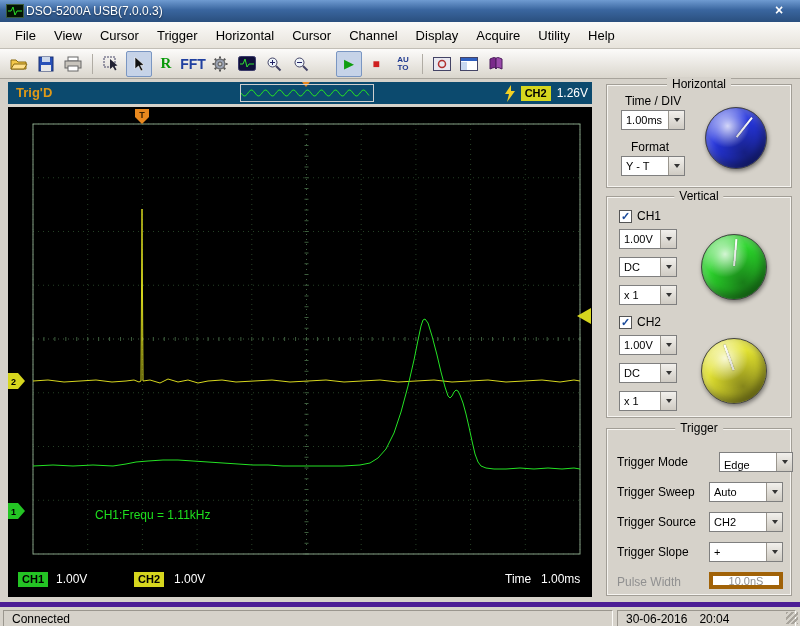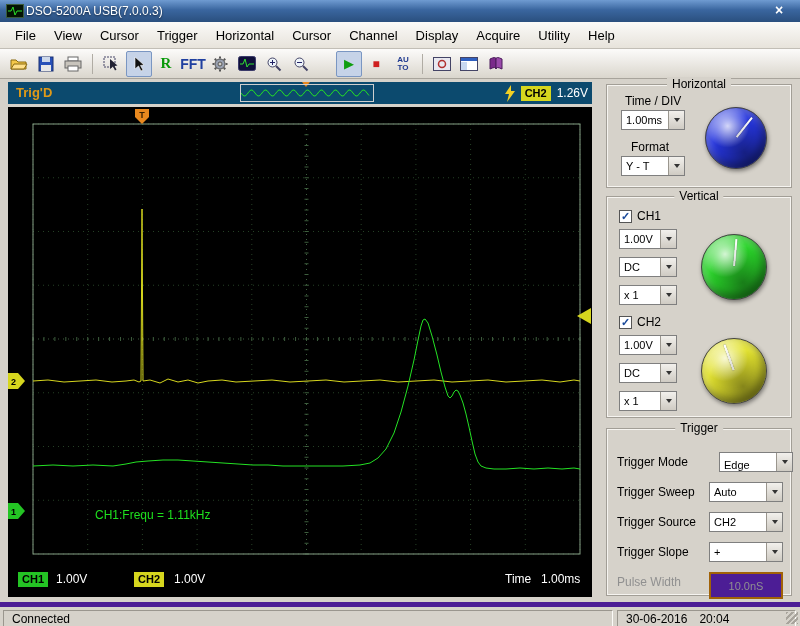--- a/index.html
+++ b/index.html
@@ -61,21 +61,21 @@
     box-shadow:1px 1px 0 #f6f4f0 inset,-1px -1px 0 #f6f4f0 inset;}
   .legend{position:absolute;top:-8px;left:50%;transform:translateX(-50%);
     background:#d6d2ca;padding:0 5px;font-size:12px;}
   .lbl{position:absolute;font-size:12px;}
   .lbl.dim{color:#909090;}
   .combo{position:absolute;height:20px;background:#fff;border:1px solid #7f7f7f;display:flex;align-items:center;}
   .combo .val{flex:1;padding-left:4px;font-size:11px;white-space:nowrap;}
   .combo .cbtn{width:16px;height:100%;background:linear-gradient(#f2f0ec,#cfcbc3);
     border-left:1px solid #9a968e;display:flex;align-items:center;justify-content:center;}
   .arr{width:0;height:0;border-left:3px solid transparent;border-right:3px solid transparent;border-top:4px solid #333;}
-  .field{position:absolute;height:27px;background:#4c1d95;border:2px solid #a16207;
+  .field{position:absolute;height:17px;background:#ffffff;border:4px solid #a16207;
     display:flex;align-items:center;justify-content:center;color:#909090;font-size:11px;}
   .check-row{position:absolute;display:flex;align-items:center;gap:5px;}
   .cb{width:13px;height:13px;background:#fff;border:1px solid #555;display:flex;align-items:center;justify-content:center;}
   .cb .tick{font-size:11px;line-height:11px;color:#1a4a9a;font-weight:bold;}
   .knob{position:absolute;border-radius:50%;border:1px solid #444;
     box-shadow:inset -4px -5px 9px rgba(0,0,0,.45),inset 4px 5px 9px rgba(255,255,255,.30),1px 2px 4px rgba(0,0,0,.45);}
   .rot{position:absolute;inset:0;}
   .ptr{position:absolute;left:calc(50% - 1px);top:4px;width:2px;height:42%;display:block;
     background:linear-gradient(#ffffff,#d8d8d8);box-shadow:0 0 1px rgba(0,0,0,.6);}
 

